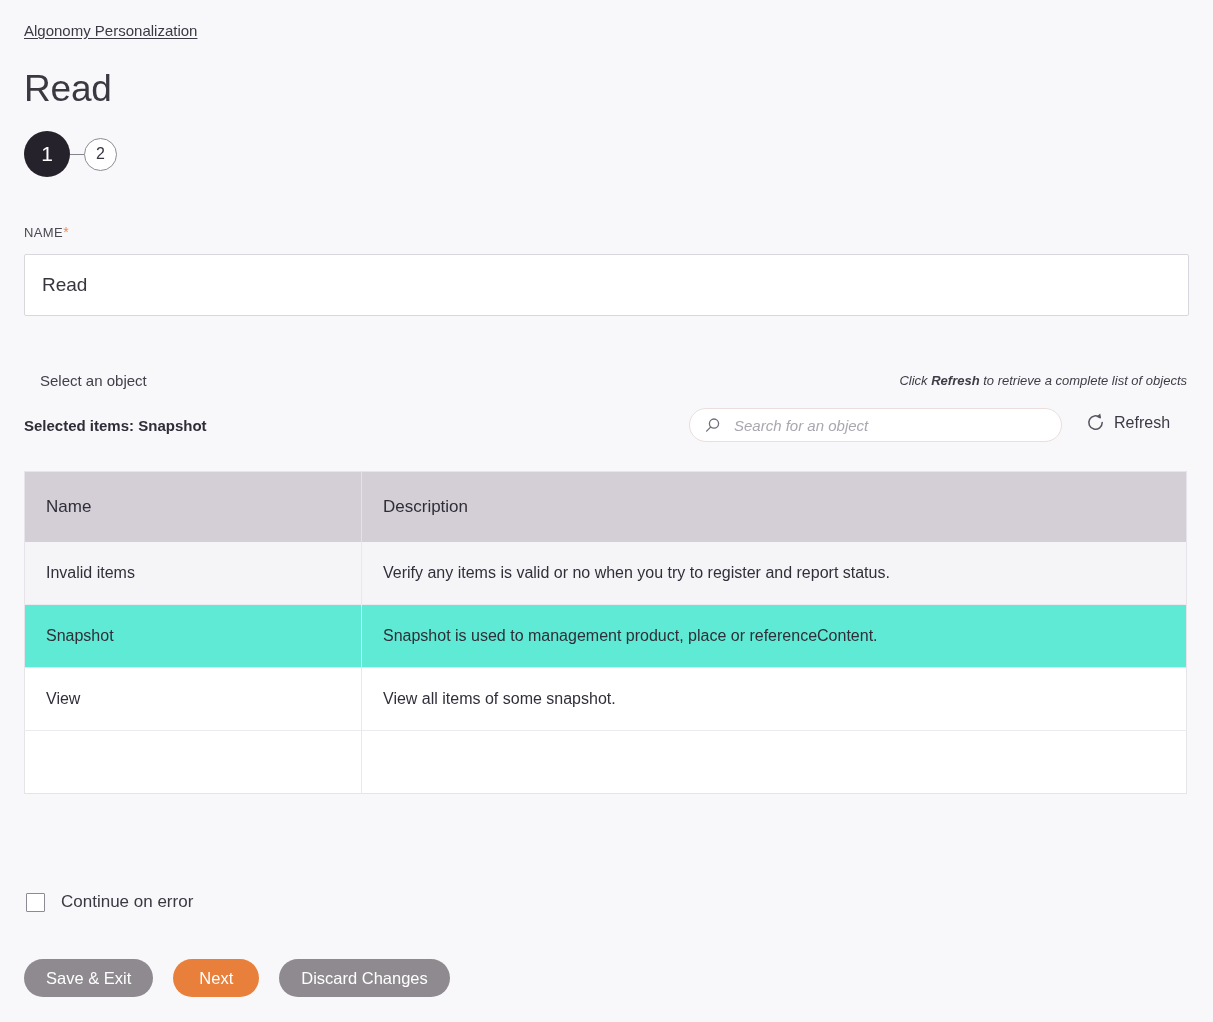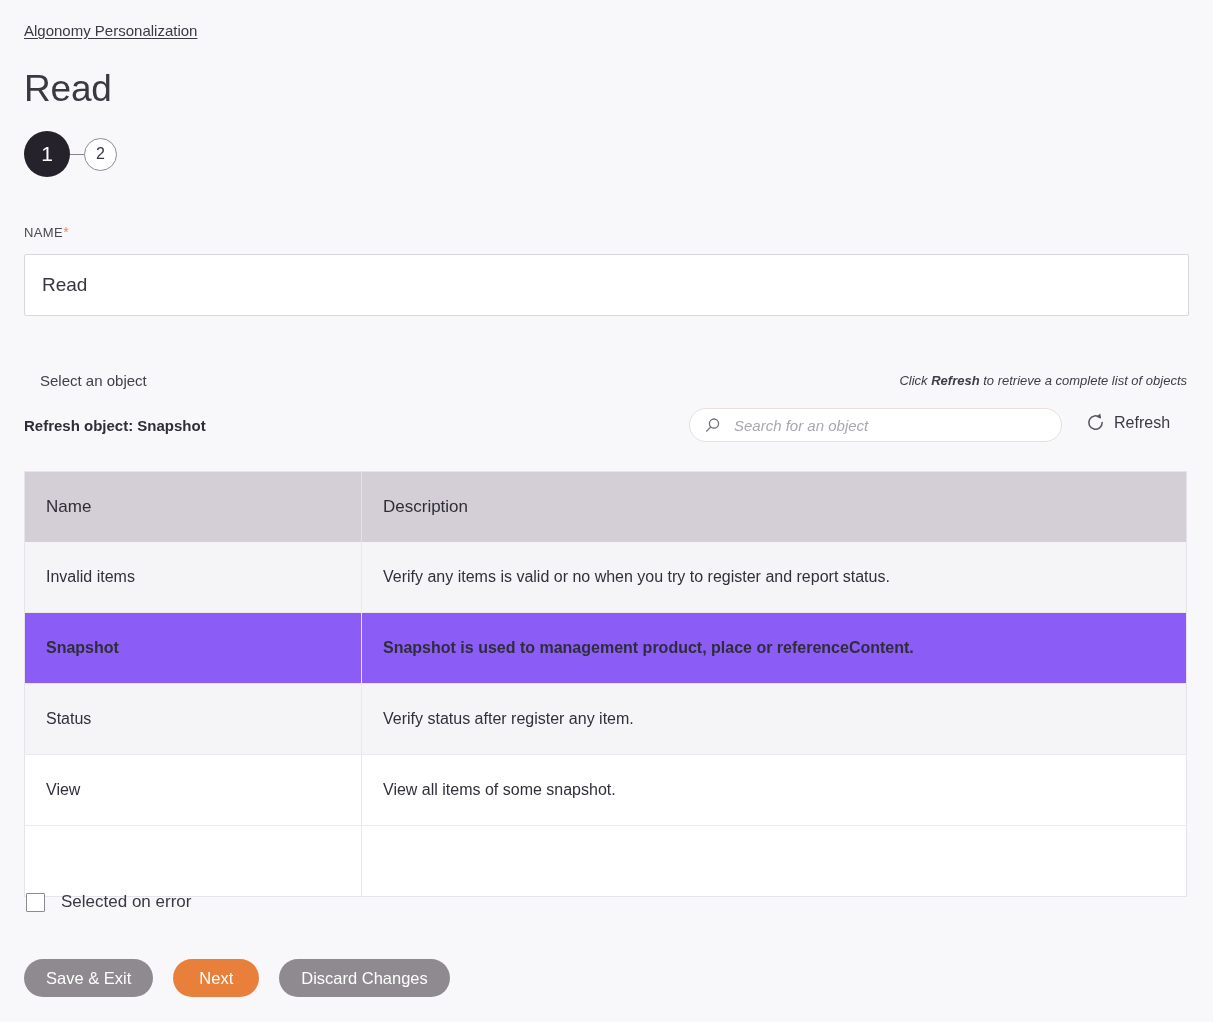--- a/index.html
+++ b/index.html
@@ -213,26 +213,26 @@
   .table th:last-child, .table td:last-child { border-right: none; }
   .table thead th {
     background: #d4cfd6;
     height: 70px;
     font-size: 17px;
     color: #2f2e38;
     border-bottom: none;
     border-right-color: #e6e1e8;
   }
   .col-name { width: 337px; }
-  .table tbody tr { height: 71px; }
+  .table tbody tr { height: 63px; }
   .row-odd td { background: #f5f5f8; }
   .row-even td { background: #ffffff; }
   .row-selected td {
-    background: #8b5cf6;
-    font-weight: 700;
+    background: #5eead4;
+    font-weight: 400;
     color: #2f2e38;
     border-bottom-color: #f6e1d6;
     border-right-color: #f6e1d6;
   }
   .row-empty td { background: #ffffff; height: 59px; border-bottom: none; }
 
   
   .checkbox-row {
     position: absolute;
     left: 26px;
@@ -298,21 +298,21 @@
     <span>NAME</span><span class="req-star">*</span>
   </div>
   <input class="name-input" type="text" value="Read" style="">
 
   <div class="select-object-label">Select an object</div>
 
   <div class="hint">
     <span>Click </span><b>Refresh</b><span> to retrieve a complete list of objects</span>
   </div>
 
-  <div class="selected-object">Refresh object: Snapshot</div>
+  <div class="selected-object">Selected items: Snapshot</div>
 
   <div class="search-wrap">
     <span>
       <svg width="17" height="17" viewBox="0 0 17 17" fill="none">
         <circle cx="10" cy="6.6" r="4.6" stroke="#6f6d78" stroke-width="1.3"></circle>
         <line x1="6.6" y1="10.1" x2="2.6" y2="14.1" stroke="#6f6d78" stroke-width="1.3" stroke-linecap="round"></line>
       </svg>
     </span>
     <input class="search-input" type="text" placeholder="Search for an object" style="">
   </div>
@@ -336,38 +336,34 @@
     </thead>
     <tbody>
       <tr class="row-odd">
         <td>Invalid items</td>
         <td>Verify any items is valid or no when you try to register and report status.</td>
       </tr>
       <tr class="row-selected">
         <td>Snapshot</td>
         <td>Snapshot is used to management product, place or referenceContent.</td>
       </tr>
-      <tr class="row-odd">
-        <td>Status</td>
-        <td>Verify status after register any item.</td>
-      </tr>
       <tr class="row-even">
         <td>View</td>
         <td>View all items of some snapshot.</td>
       </tr>
       <tr class="row-empty">
         <td></td>
         <td></td>
       </tr>
     </tbody>
   </table>
 
   <div class="checkbox-row">
     <span class="cb"></span>
-    <span class="cb-label">Selected on error</span>
+    <span class="cb-label">Continue on error</span>
   </div>
 
   <div class="actions">
     <button class="btn btn-grey">Save &amp; Exit</button>
     <button class="btn btn-orange">Next</button>
     <button class="btn btn-grey">Discard Changes</button>
   </div>
 
 </div>
 

